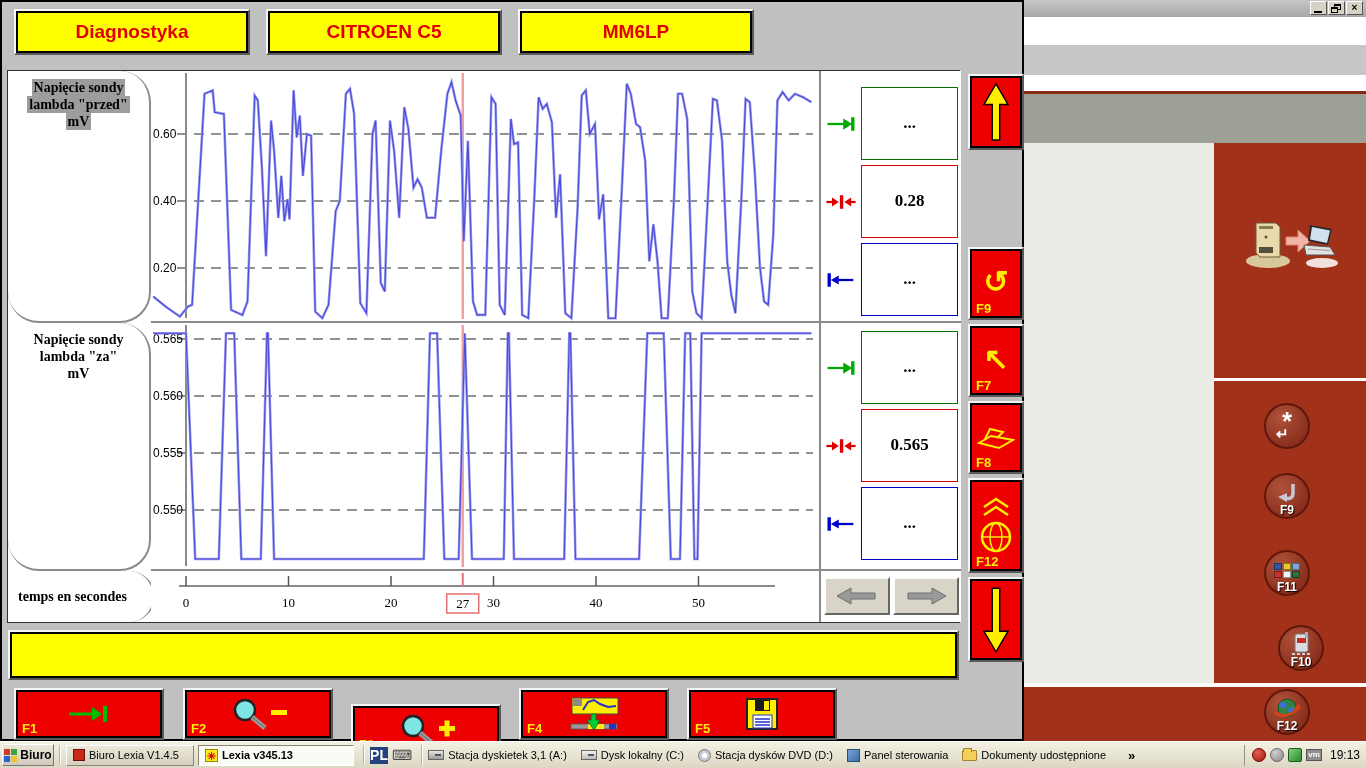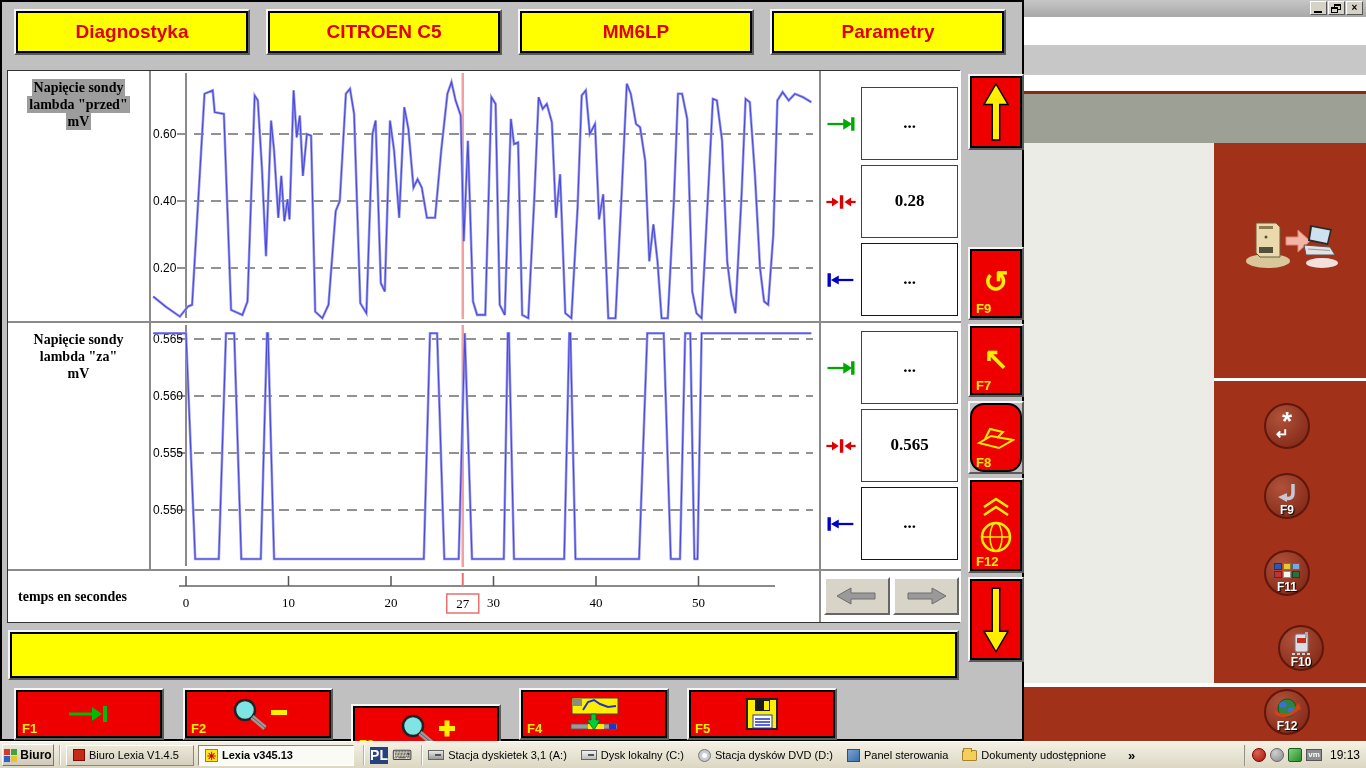--- a/index.html
+++ b/index.html
@@ -10,21 +10,21 @@
   .lexia{position:absolute;left:0;top:0;width:1024px;height:741px;background:#c0c0c0;border:2px solid #000;}
   .btn3d{position:absolute;background:#c0c0c0;border-top:2px solid #f5f5f5;border-left:2px solid #f5f5f5;
          border-right:2px solid #5a5a5a;border-bottom:2px solid #5a5a5a;}
   .btn3d .inner{position:absolute;inset:0;border:2px solid #000;display:flex;align-items:center;justify-content:center;}
   .yellowbtn{background:#ffff00;color:#e00000;font-weight:bold;font-size:19px;}
   .redbtn{background:#ee0000;color:#ffee00;}
   .flabel{position:absolute;left:4px;bottom:1px;color:#ffee00;font-weight:bold;font-size:13px;line-height:13px;}
   
   .panel{position:absolute;left:5px;top:68px;width:953px;height:553px;background:#fff;border:1px solid #333;}
   .cell{position:absolute;background:#fff;}
-  .b-r{border-right:2px solid #8a8a8a;} .b-b{border-bottom:2px solid #8a8a8a;}
+  .b-r{border-right:2px solid #8a8a8a;border-radius:31px;} .b-b{border-bottom:2px solid #8a8a8a;}
   .chartlabel{font-family:"Liberation Serif",serif;font-weight:bold;font-size:14px;text-align:center;padding-top:8px;line-height:17px;}
   .chartlabel span{display:inline-block;padding:0 2px;}
   .chartlabel.sel span{background:#9d9d9d;}
   .timelabel{font-family:"Liberation Serif",serif;font-weight:bold;font-size:14px;display:flex;align-items:center;padding-left:6px;}
   .plotcell{overflow:hidden;}
   
   .vbox{position:absolute;left:40px;width:97px;background:#fff;text-align:center;
         font-family:"Liberation Serif",serif;font-weight:bold;font-size:17px;color:#000;}
   .vicon{position:absolute;left:5px;width:30px;height:18px;}
   .navbtn{position:absolute;top:6px;width:66px;height:38px;background:#d8d4c8;
@@ -106,25 +106,20 @@
     <div class="btn3d" style="left:264px;top:7px;width:236px;height:46px;">
       <div class="inner yellowbtn">
           <span>CITROEN C5</span>
         </div>
     </div>
     <div class="btn3d" style="left:516px;top:7px;width:236px;height:46px;">
       <div class="inner yellowbtn">
           <span>MM6LP</span>
         </div>
     </div>
-    <div class="btn3d" style="left:768px;top:7px;width:236px;height:46px;">
-      <div class="inner yellowbtn">
-          <span>Parametry</span>
-        </div>
-    </div>
 
     <div class="panel">
 
       <div class="cell b-r b-b chartlabel sel" style="left:0;top:0;width:143px;height:252px;">
         <span>Napięcie sondy</span><br>
         <span>lambda "przed"</span><br>
         <span>mV</span>
       </div>
       <div class="cell b-b plotcell" style="left:143px;top:0;width:668px;height:252px;">
         <svg id="chart1" width="666" height="250">
@@ -257,21 +252,21 @@
         <span class="flabel">F9</span>
       </div>
     </div>
     <div class="btn3d" style="left:966px;top:322px;width:56px;height:73px;">
       <div class="inner redbtn" style="flex-direction:column;">
         <span style="font-size:30px;line-height:30px;font-weight:bold;color:#ffee00;margin-top:-4px;">↖</span>
         <span class="flabel">F7</span>
       </div>
     </div>
     <div class="btn3d" style="left:966px;top:399px;width:56px;height:73px;">
-      <div class="inner redbtn" style="flex-direction:column;border-radius:14px;">
+      <div class="inner redbtn" style="flex-direction:column;">
         <svg width="38" height="26" viewBox="0 0 38 26">
           <polygon points="2,18 14,11 36,15 22,23" fill="none" stroke="#ffee00" stroke-width="2"></polygon>
           <polyline points="8,14 13,4 26,7 20,13" fill="none" stroke="#ffee00" stroke-width="2"></polyline>
         </svg>
         <span class="flabel">F8</span>
       </div>
     </div>
     <div class="btn3d" style="left:966px;top:476px;width:56px;height:95px;">
       <div class="inner redbtn" style="flex-direction:column;">
         <svg width="40" height="62" viewBox="0 0 40 62">

